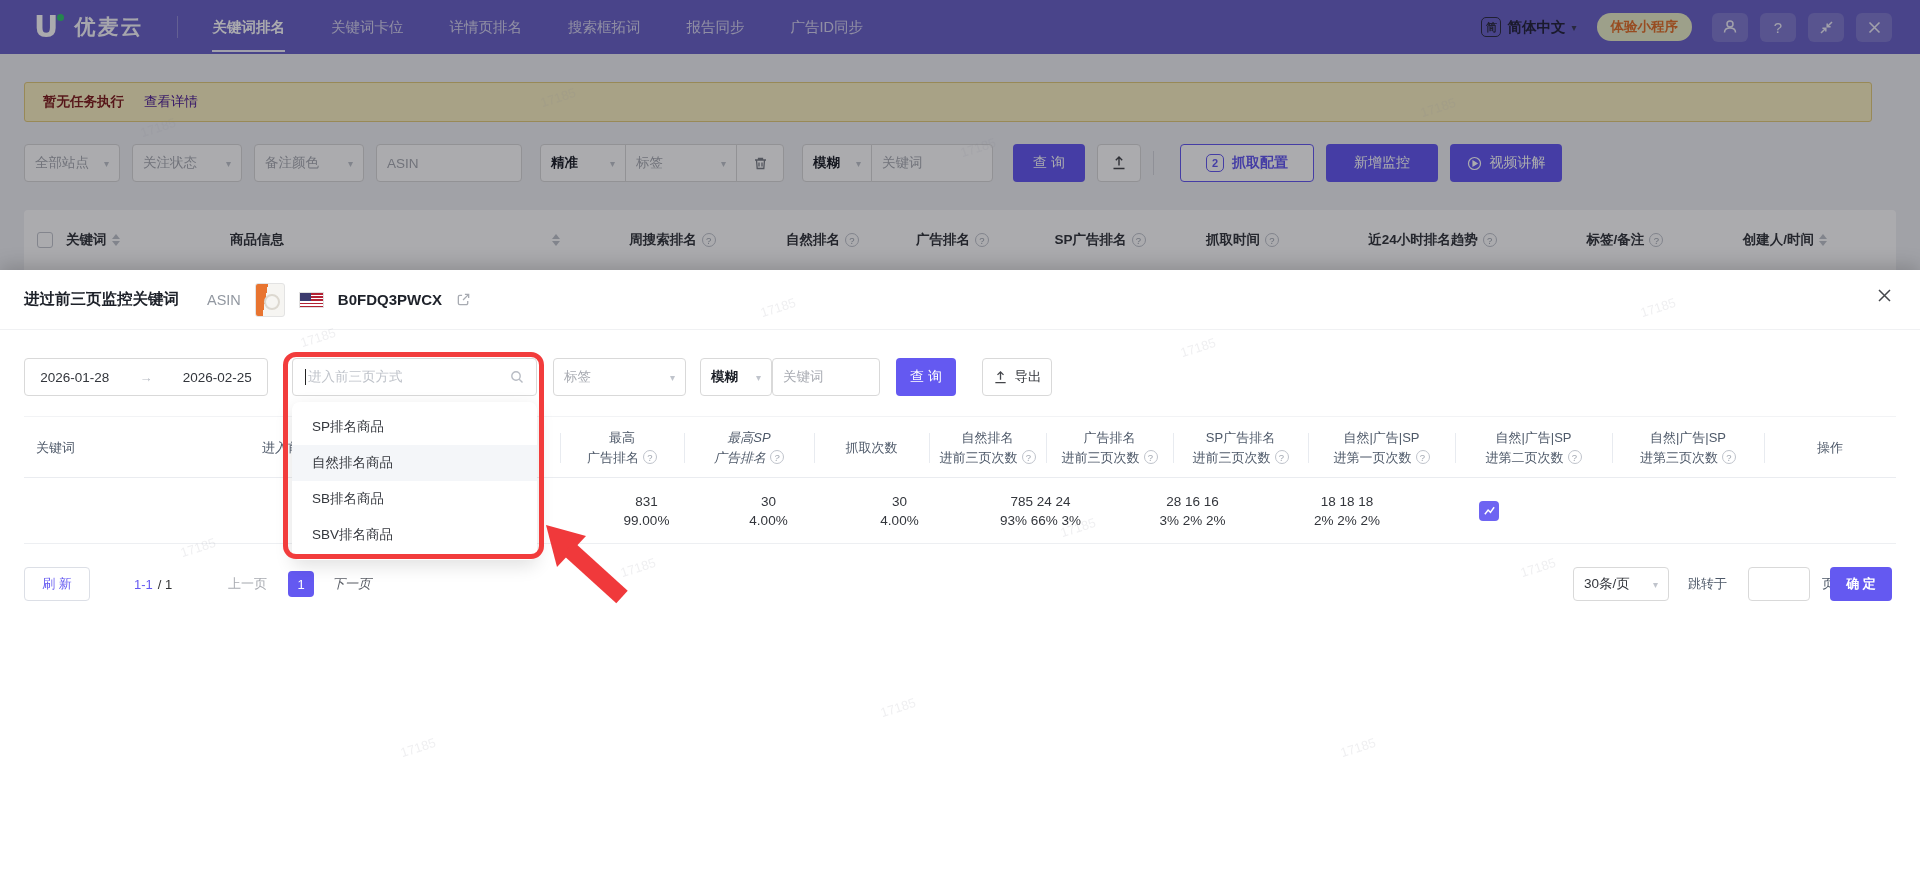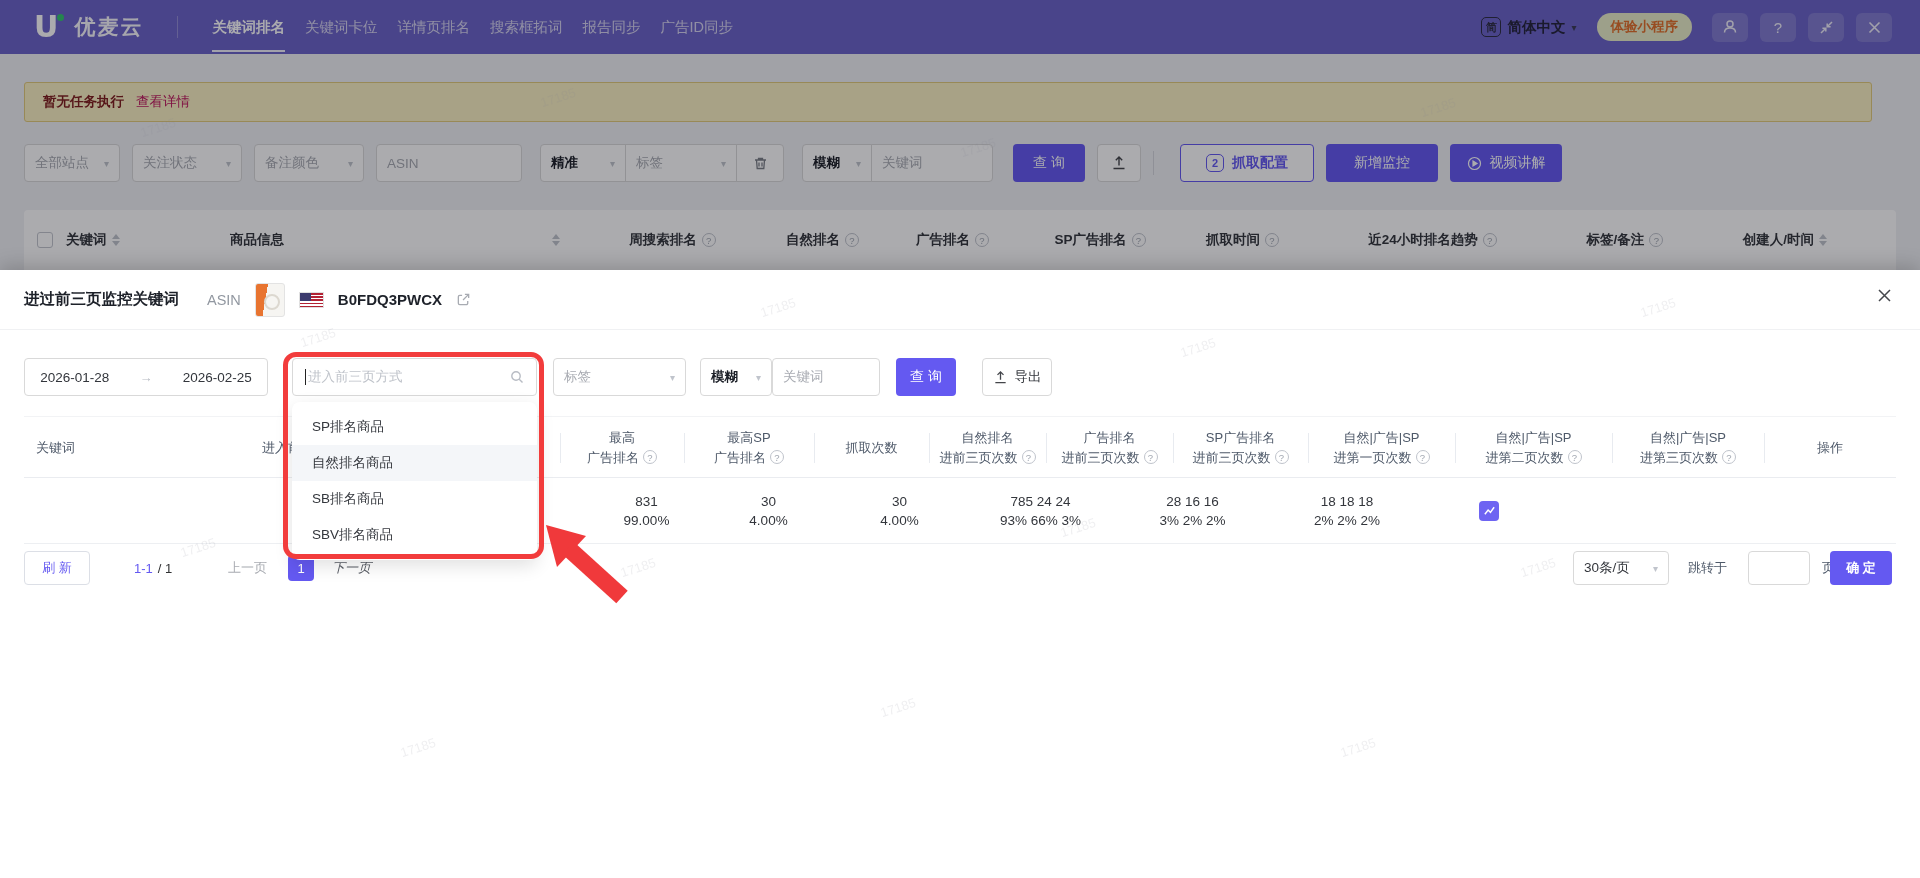--- a/index.html
+++ b/index.html
@@ -10,38 +10,38 @@
   .backdrop { position:absolute; inset:0 0 auto 0; height:270px; background:#F0F1F4; }
   .dim-overlay { position:absolute; inset:0 0 auto 0; height:270px; background:rgba(10,10,18,.34); z-index:15; }
 
   
   .topnav { position:relative; height:54px; background:#6B63C8; display:flex; align-items:center; padding:0 28px 0 34px; }
   .logo { display:flex; align-items:flex-end; gap:10px; }
   .logo-u { position:relative; font-weight:800; font-size:30px; color:#fff; line-height:28px; font-family:"DejaVu Sans",sans-serif; }
   .logo-u i { position:absolute; top:1px; right:-6px; width:7px; height:7px; border-radius:50%; background:#35C66F; }
   .brand { font-size:21px; font-weight:700; color:rgba(255,255,255,.95); letter-spacing:2px; margin-left:6px; }
   .nav-divider { width:1px; height:22px; background:rgba(255,255,255,.28); margin:0 0 0 34px; }
-  .nav-items { display:flex; gap:20px; margin-left:34px; }
+  .nav-items { display:flex; gap:46px; margin-left:34px; }
   .nav-item { font-size:14.5px; color:rgba(255,255,255,.72); padding:16px 0 13px; cursor:pointer; }
   .nav-item.active { color:#fff; font-weight:700; border-bottom:2px solid rgba(255,255,255,.9); }
   .nav-right { margin-left:auto; display:flex; align-items:center; gap:12px; }
   .lang { display:flex; align-items:center; gap:6px; color:#23233A; font-weight:700; font-size:14.5px; }
   .lang-badge { width:20px; height:20px; border:1.6px solid #2C2C44; border-radius:5px; font-size:11px; font-weight:700;
     display:flex; align-items:center; justify-content:center; color:#2C2C44; }
   .lang .chev { color:#3A3A55; font-size:10px; font-weight:400; }
   .mini-pill { background:#EAEFC9; color:#E2702A; font-weight:700; font-size:13.5px; padding:5px 14px; border-radius:15px; margin:0 8px; cursor:pointer; }
   .nav-btn { width:36px; height:29px; border-radius:6px; background:rgba(255,255,255,.16); display:flex; align-items:center; justify-content:center;
     color:rgba(255,255,255,.88); font-size:15px; cursor:pointer; }
   .nav-btn svg { stroke:rgba(255,255,255,.88); }
 
   
   .notice { position:absolute; left:24px; top:82px; width:1848px; height:40px; background:#FBF1C2; border:1px solid #E3CC7C; border-radius:3px;
     display:flex; align-items:center; padding:0 18px; font-size:13.5px; }
   .notice-text { color:#7f1d1d; font-weight:600; }
-  .notice-link { color:#be185d; margin-left:12px; cursor:pointer; }
+  .notice-link { color:#4c1d95; margin-left:20px; cursor:pointer; }
 
   
   .bfilters { position:absolute; left:24px; top:144px; width:1872px; display:flex; align-items:center; gap:12px; }
   .sel, .inp { height:38px; background:#fff; border:1px solid #D9D9D9; border-radius:4px; display:flex; align-items:center;
     justify-content:space-between; padding:0 10px; font-size:13.5px; color:#A8ABB2; }
   .sel .chev { color:#C0C4CC; font-size:10px; margin-left:8px; }
   .sel.bold { color:#1D2129; font-weight:700; }
   .group { display:flex; }
   .group > * { border-radius:0; margin-left:-1px; }
   .group > :first-child { border-radius:4px 0 0 4px; margin-left:0; }
@@ -113,30 +113,30 @@
   .m-table { position:absolute; left:24px; top:146px; width:1872px; }
   .m-thead { display:flex; height:62px; border-top:1px solid #F2F3F5; border-bottom:1px solid #EAECF0; align-items:center; }
   .hcell { position:relative; display:flex; flex-direction:column; align-items:center; justify-content:center; gap:3px;
     font-size:13px; color:#4E5969; height:100%; }
   .hcell .hl { display:flex; align-items:center; gap:4px; line-height:17px; white-space:nowrap; }
   .hcell.sep::before { content:""; position:absolute; left:0; top:16px; height:30px; width:1px; background:#E8EBF0; }
   .hcell.left { align-items:flex-start; padding-left:12px; }
   .m-row { display:flex; height:66px; border-bottom:1px solid #EDEFF2; align-items:center; font-size:13.5px; color:#33363C; }
   .rcell { display:flex; flex-direction:column; align-items:center; justify-content:center; gap:4px; height:100%; white-space:nowrap; }
   .rcell.left { flex-direction:row; justify-content:flex-start; padding-left:12px; gap:6px; }
-  .c1{width:226px;} .c2{width:310px;} .c3{width:124px;} .c4{width:130px;} .c5{width:115px;} .c6{width:117px;}
+  .c1{width:226px;} .c2{width:310px;} .c3{width:124px;} .c4{width:130px;font-style:italic;} .c5{width:115px;} .c6{width:117px;}
   .c7{width:127px;} .c8{width:135px;} .c9{width:147px;} .c10{width:157px;} .c11{width:152px;} .c12{width:132px;}
   .rank-link { color:#404652; border-bottom:1px dashed #B8BEC9; padding-bottom:1px; cursor:pointer; }
   .chip { position:absolute; border-radius:4px; z-index:10; }
   .chip-blue { left:252px; top:489px; width:26px; height:20px; border:1px solid #8A9BF5; background:#fff; }
   .chip-gray { left:252px; top:514px; width:26px; height:20px; border:1px solid #DCDFE6; background:#F4F5F7; }
   .op-icon { width:20px; height:20px; border-radius:4px; background:#6E64F2; display:flex; align-items:center; justify-content:center; cursor:pointer; }
 
   
-  .m-pager { position:absolute; left:0; top:281px; width:100%; height:34px; font-size:13px; }
+  .m-pager { position:absolute; left:0; top:297px; width:100%; height:34px; font-size:13px; }
   .m-pager > * { position:absolute; top:0; display:flex; align-items:center; height:34px; }
   .pg-refresh { left:24px; width:66px; justify-content:center; background:#fff; border:1px solid #DCDFE6; border-radius:4px;
     color:#6459F1; cursor:pointer; }
   .pg-range { left:134px; gap:5px; color:#303133; }
   .pg-range .r { color:#6459F1; }
   .pg-prev { left:228px; color:#A9ACB2; cursor:pointer; }
   .pg-cur { left:288px; top:4px; width:26px; height:26px; justify-content:center; background:#6459F1; color:#fff; border-radius:4px; }
   .pg-next { left:332px; color:#5A5E66; cursor:pointer;font-style:italic; }
   .pg-size { left:1573px; width:96px; }
   .pg-jump-label { left:1688px; color:#4E5969; }

